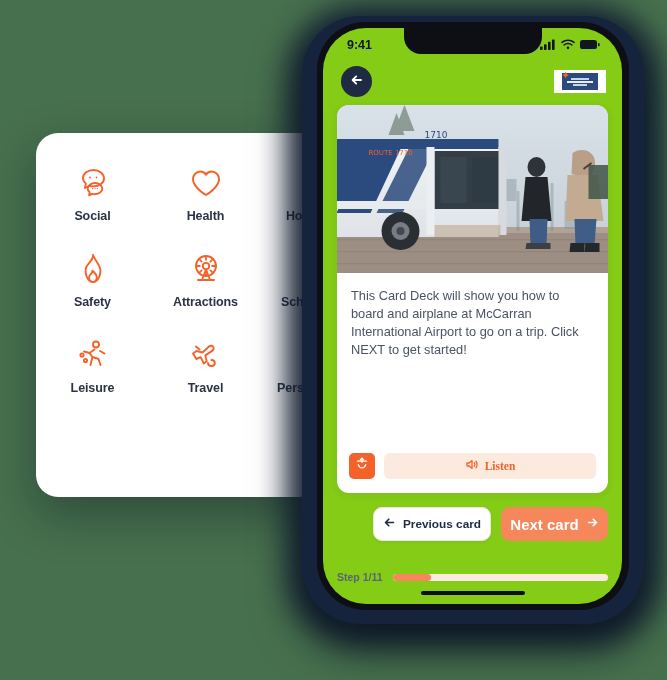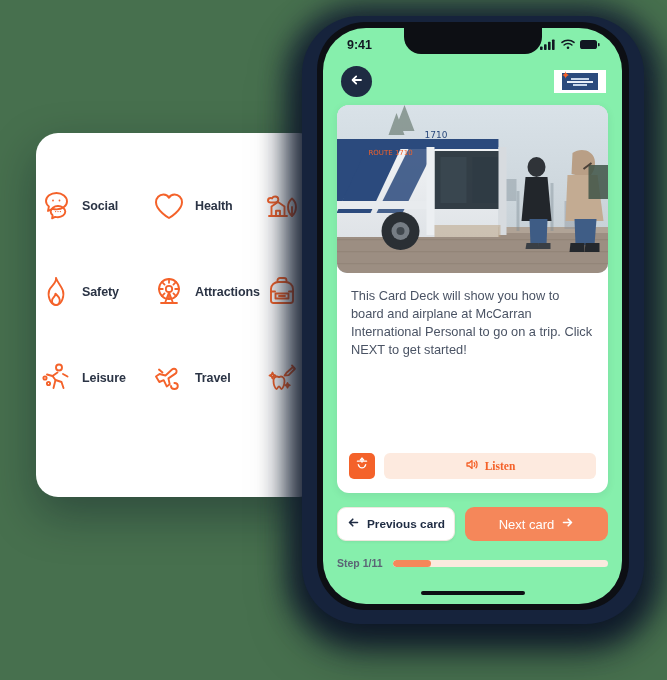--- a/index.html
+++ b/index.html
@@ -26,21 +26,21 @@
     position: absolute;
     left: 0; top: 0;
     width: 340px;
     padding: 30px 0 0 0;
     display: grid;
     grid-template-columns: repeat(3, 113px);
     grid-template-rows: repeat(4, 86px);
     justify-content: start;
   }
   .cat-cell {
-    display: flex; flex-direction: row;
+    display: flex; flex-direction: column;
     align-items: center; justify-content: flex-start;
     gap: 6px;
   }
   .cat-icon { width: 40px; height: 40px; display: block; }
   .cat-icon svg { width: 40px; height: 40px; display: block; }
   .cat-label {
     font-size: 12.5px; font-weight: bold;
     color: #2b3445; letter-spacing: -0.1px;
     white-space: nowrap;
   }
@@ -72,21 +72,21 @@
     left: 29px; top: 16px;
     width: 312px; height: 588px;
     border-radius: 48px;
     background: #0d0f14;
   }
   #phone-screen {
     position: absolute;
     left: 35px; top: 22px;
     width: 299px; height: 576px;
     border-radius: 43px;
-    background: #86efac;
+    background: #84cc16;
     overflow: hidden;
   }
   #notch {
     position: absolute;
     left: 50%; transform: translateX(-50%);
     top: 0; width: 138px; height: 26px;
     background: #0d0f14;
     border-radius: 0 0 17px 17px;
     z-index: 20;
   }
@@ -144,21 +144,20 @@
     border-radius: 12px;
     box-shadow: 0 2px 8px rgba(30,40,60,.08);
     overflow: hidden;
     height: 388px;
     display: flex; flex-direction: column;
   }
   #card-photo {
     height: 168px; width: 100%;
     position: relative; overflow: hidden;
     background: #c9d2da;
-    border-radius: 10px;
   }
   #card-photo svg { display:block; width:100%; height:100%; }
   #card-text {
     padding: 14px 14px 10px 14px;
     font-size: 12.8px; line-height: 1.42;
     color: #4a5364;
     flex: 1;
   }
   #listen-row {
     display: flex; align-items: center; gap: 9px;
@@ -176,42 +175,43 @@
     background: #fdeadf; border-radius: 6px;
     display: flex; align-items: center; justify-content: center;
     gap: 7px;
   }
   #listen-label { font-size: 11.5px; font-weight: bold; color: #f4622a; }
 
   
   #nav-row {
     display: flex; align-items: center; gap: 10px;
     padding: 14px 14px 0 14px;
+    margin-left: 36px;
   }
   #prev-button {
     flex: 0 0 118px; height: 34px;
     background: #ffffff; border: 1px solid #eee7de;
     border-radius: 9px;
     display: flex; align-items: center; justify-content: center;
     gap: 7px;
     box-shadow: 0 1px 3px rgba(30,40,60,.07);
   }
   #prev-label { font-size: 11.8px; font-weight: bold; color: #1e2b42; }
   #next-button {
     flex: 1; height: 34px;
     background: #f5875a; border-radius: 9px;
     display: flex; align-items: center; justify-content: center;
     gap: 7px;
   }
-  #next-label { font-size: 13px; font-weight: normal; color: #ffffff; }
+  #next-label { font-size: 15px; font-weight: bold; color: #ffffff; }
 
   
   #progress-row {
     display: flex; align-items: center; gap: 10px;
-    padding: 16px 14px 0 14px;
+    padding: 30px 14px 0 14px;
   }
   #progress-label { font-size: 10.5px; font-weight: bold; color: #5b6475; white-space: nowrap; }
   #progress-track {
     flex: 1; height: 7px;
     background: #fbeade; border-radius: 4px;
     overflow: hidden;
   }
   #progress-fill {
     height: 100%; width: 18%;
     background: #f5875a; border-radius: 4px;
@@ -467,21 +467,21 @@
               <path d="M236 48c8-6 20-3 22 6 2 8-2 16-7 19l-16-4z" fill="#b99f86"></path>
               <path d="M231 70h30l6 46h-38z" fill="#c3ab92"></path>
               <path d="M238 114h22l-2 26h-19z" fill="#3f5d86"></path>
               <path d="M234 138h14v9h-15z" fill="#24282d"></path>
               <path d="M249 138h14v9h-15z" fill="#24282d"></path>
               <path d="M252 60h20v34h-20z" fill="#3f5347" opacity=".85"></path>
               <path d="M247 64l8-6" stroke="#4a4038" stroke-width="2" fill="none"></path>
             </g>
           </svg>
         </div>
-        <div id="card-text">This Card Deck will show you how to board and airplane at McCarran International Personal to go on a trip. Click NEXT to get started!</div>
+        <div id="card-text">This Card Deck will show you how to board and airplane at McCarran International Airport to go on a trip. Click NEXT to get started!</div>
         <div id="listen-row">
           <div id="replay-button">
             <span>
               <svg width="16" height="16" viewBox="0 0 16 16" fill="none" stroke="#ffffff" stroke-width="1.3" stroke-linecap="round" stroke-linejoin="round">
                 <path d="M8 2.2v4"></path>
                 <path d="M6.3 4l1.7-1.8L9.7 4"></path>
                 <path d="M3.4 5.2h9.2"></path>
                 <path d="M4.3 8.6c.6 2 2 3.3 3.7 3.3s3.1-1.3 3.7-3.3"></path>
               </svg>
             </span>

